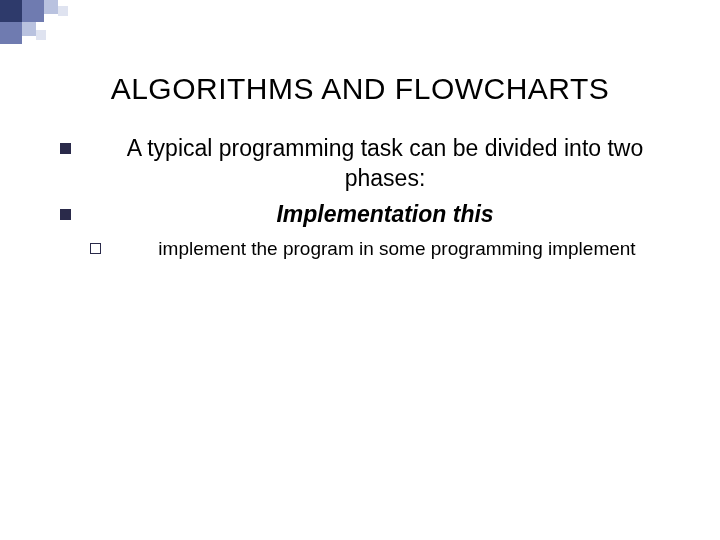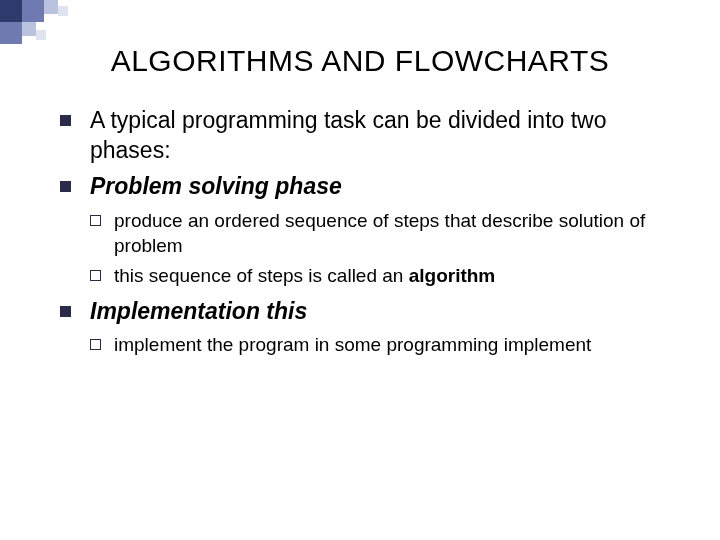--- a/index.html
+++ b/index.html
@@ -1,35 +1,35 @@
 <!DOCTYPE html>
 <html><head>
 <meta charset="utf-8">
 <style>
-  * { margin: 0; padding: 0; box-sizing: border-box; }
+  * { margin: 0; padding: 0; box-sizing: border-box; text-align: center; }
   body {
     width: 720px;
     height: 540px;
     background: #fff;
     font-family: Arial, Helvetica, sans-serif;
     color: #000;
     position: relative;
     overflow: hidden;
   }
   .corner-deco {
     position: absolute;
     top: 0; left: 0;
     width: 100px; height: 50px;
   }
   .corner-deco .sq { position: absolute; }
   .title {
     font-size: 30px;
     font-weight: normal;
     text-align: center;
-    margin-top: 44px;
+    margin-top: 72px;
     letter-spacing: 0.5px;
   }
   .content {
     margin: 28px 40px 0 60px;
   }
   .lvl1 {
     list-style: none;
   }
   .lvl1 > li {
     position: relative;
@@ -86,31 +86,20 @@
 </div>
 
 <h1 class="title">ALGORITHMS AND FLOWCHARTS</h1>
 
 <div class="content">
   <ul class="lvl1">
     <li>
       <span>A typical programming task can be divided into two phases:</span>
     </li>
     <li>
-      <span class="bi">Problem solving phase</span>
-      <ul class="lvl2">
-        <li>
-          <span>produce an ordered sequence of steps that describe solution of problem</span>
-        </li>
-        <li>
-          <span>this sequence of steps is called an </span><span class="b">algorithm</span>
-        </li>
-      </ul>
-    </li>
-    <li>
       <span class="bi">Implementation this</span>
       <ul class="lvl2">
         <li>
           <span>implement the program in some programming implement</span>
         </li>
       </ul>
     </li>
   </ul>
 </div>
 

